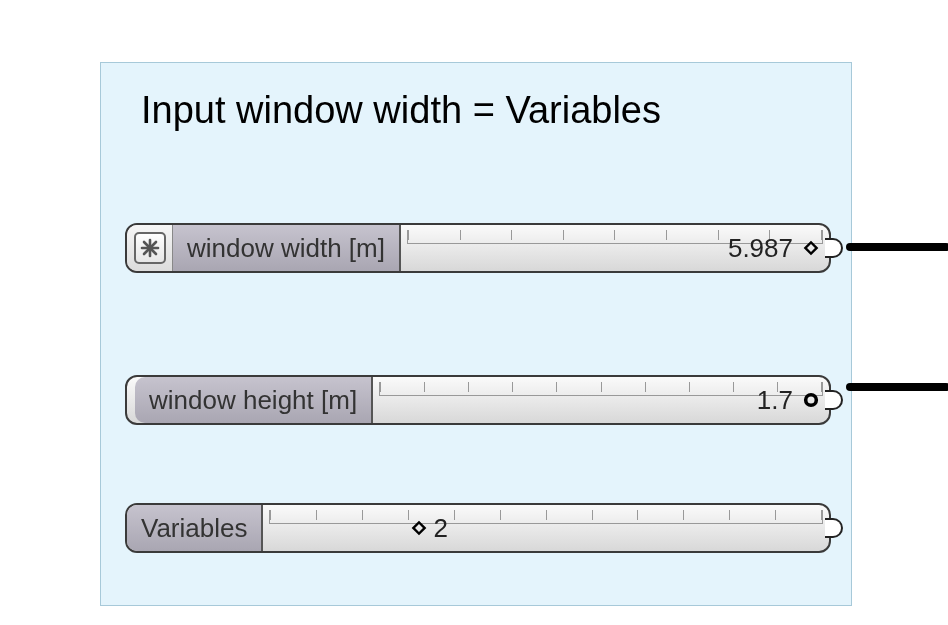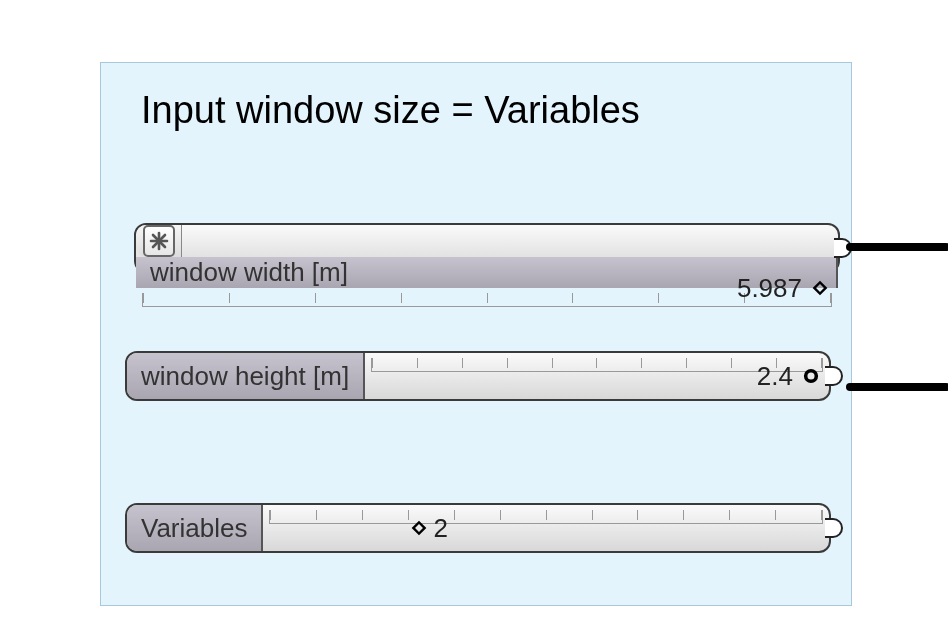--- a/index.html
+++ b/index.html
@@ -32,22 +32,22 @@
   .slider {
     position: absolute;
     height: 50px;
     border: 2px solid #3a3a3a;
     border-radius: 12px;
     background: linear-gradient(#fafafa, #d8d8d8);
     display: flex;
     align-items: stretch;
     overflow: visible;
   }
-  .s1 { left: 33px; top: 160px; width: 706px; flex-direction: column; }
-  .s2 { left: 24px; top: 288px; width: 706px; }
+  .s1 { left: 24px; top: 160px; width: 706px; }
+  .s2 { left: 24px; top: 312px; width: 706px; padding-left: 8px; }
   .s3 { left: 24px; top: 440px; width: 706px; }
 
   .icon-box {
     width: 46px;
     display: flex;
     align-items: center;
     justify-content: center;
     border-right: 1px solid #888;
     background: linear-gradient(#f6f6f6, #dcdcdc);
     border-top-left-radius: 10px;
@@ -153,21 +153,21 @@
     background: #000;
     border-radius: 4px;
   }
   .w1 { left: 846px; top: 243px; width: 104px; }
   .w2 { left: 846px; top: 383px; width: 104px; }
 </style>
 </head>
 <body>
 
 <div class="group">
-  <div class="group-title">Input window size = Variables</div>
+  <div class="group-title">Input window width = Variables</div>
 
   <div class="slider s1">
     <div class="icon-box">
       <div class="asterisk-badge">
         <svg width="20" height="20" viewBox="0 0 20 20">
           <g stroke="#555" stroke-width="2.6" stroke-linecap="round">
             <line x1="10" y1="2" x2="10" y2="18"></line>
             <line x1="2" y1="10" x2="18" y2="10"></line>
             <line x1="4" y1="4" x2="16" y2="16"></line>
             <line x1="16" y1="4" x2="4" y2="16"></line>
@@ -207,21 +207,21 @@
           <span></span>
           <span></span>
           <span></span>
           <span></span>
           <span></span>
           <span></span>
           <span></span>
           <span></span>
           <span></span>
         </div>
-      <div class="val-right">2.4</div>
+      <div class="val-right">1.7</div>
       <div class="marker marker-s2 ring">
         <svg width="18" height="18" viewBox="0 0 18 18">
             <circle cx="9" cy="9" r="6" fill="none" stroke="#000" stroke-width="4"></circle>
           </svg>
       </div>
     </div>
     <div class="port"></div>
   </div>
 
   <div class="slider s3">

